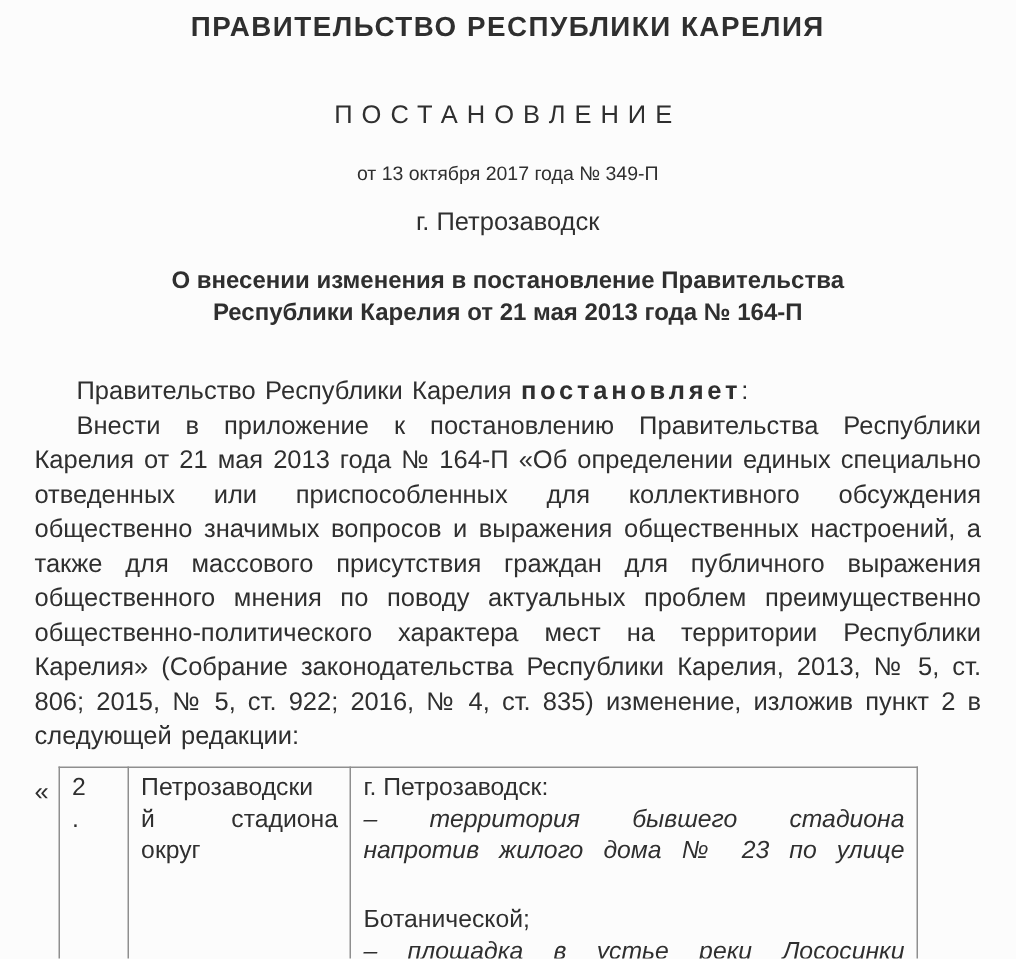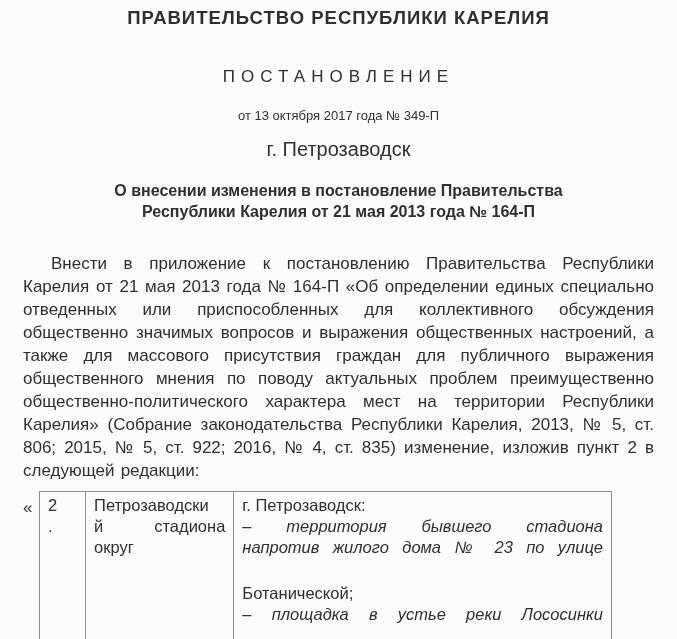--- a/index.html
+++ b/index.html
@@ -25,21 +25,21 @@
     font-size: 17px;
     letter-spacing: 6px;
     font-weight: normal;
   }
   .date-line {
     margin-top: 21px;
     font-size: 13px;
   }
   .city-line {
     margin-top: 15px;
-    font-size: 20px;
+    font-size: 17px;
   }
   .doc-title {
     margin: 19px auto 0 auto;
     max-width: 505px;
     font-size: 16px;
     font-weight: bold;
     line-height: 21px;
     text-align: center;
   }
   .body-text { margin-top: 30px; }
@@ -111,20 +111,21 @@
 
 <div class="doc-type center">ПОСТАНОВЛЕНИЕ</div>
 
 <div class="date-line center">от 13 октября 2017 года № 349-П</div>
 
 <div class="city-line center">г. Петрозаводск</div>
 
 <div class="doc-title">О внесении изменения в постановление Правительства Республики Карелия от 21 мая 2013 года № 164-П</div>
 
 <div class="body-text">
+  <p><span>Правительство Республики Карелия </span><span class="emph">постановляет</span><span>:</span></p>
   <p>Внести в приложение к постановлению Правительства Республики Карелия от 21 мая 2013 года № 164-П «Об определении единых специально отведенных или приспособленных для коллективного обсуждения общественно значимых вопросов и выражения общественных настроений, а также для массового присутствия граждан для публичного выражения общественного мнения по поводу актуальных проблем преимущественно общественно-политического характера мест на территории Республики Карелия» (Собрание законодательства Республики Карелия, 2013, № 5, ст. 806; 2015, № 5, ст. 922; 2016, № 4, ст. 835) изменение, изложив пункт 2 в следующей редакции:</p>
 </div>
 
 <div class="table-section">
   <span class="quote-open">«</span>
 
   <table class="edict-table">
     <colgroup>
       <col class="col-num">
       <col class="col-dist">

